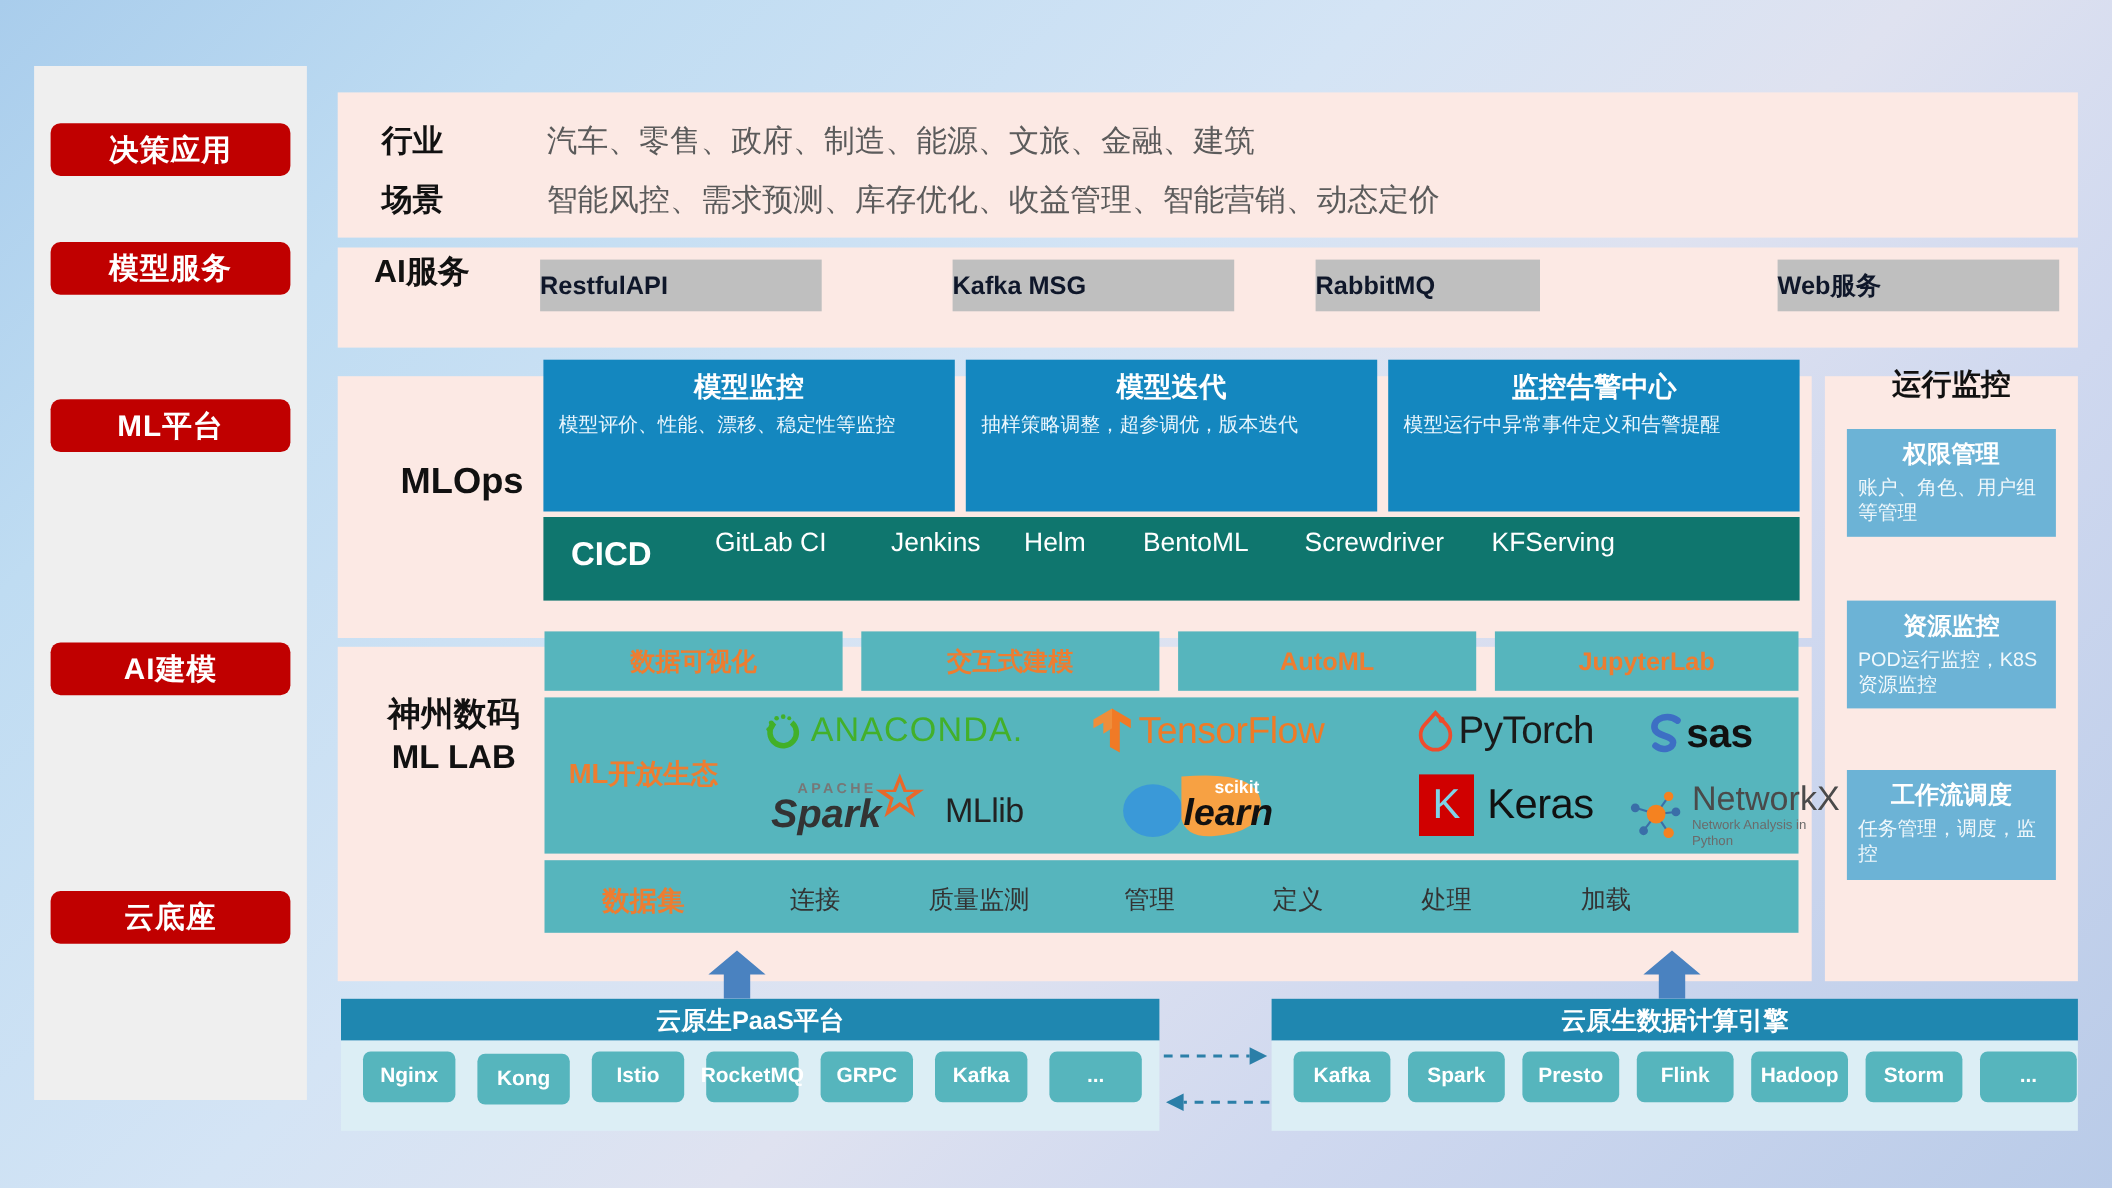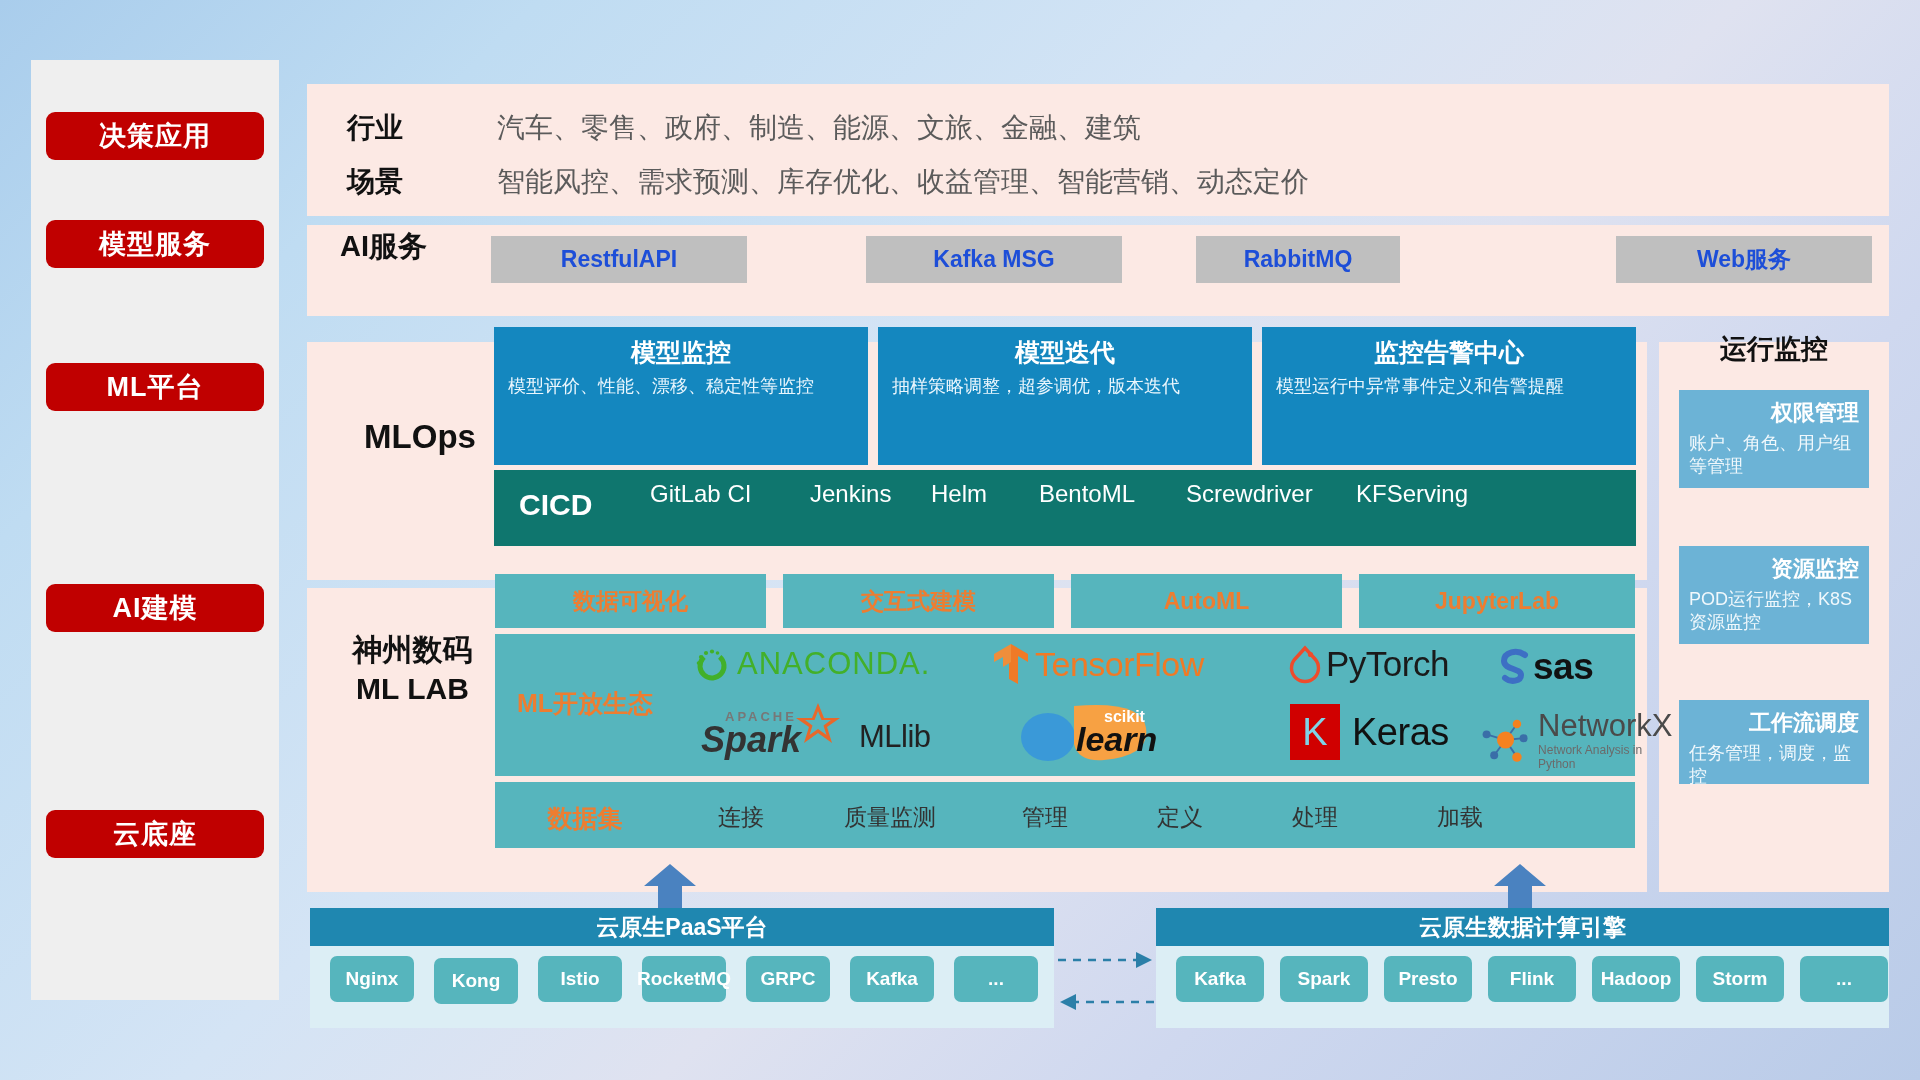--- a/index.html
+++ b/index.html
@@ -39,22 +39,22 @@
   }
   .kv-val{
     position:absolute;left:190px;font-size:28px;color:#5b5b5b;white-space:nowrap;
   }
 
   
   .p-svc{left:307px;top:201px;width:1582px;height:91px;}
   .svc-label{left:340px;top:201px;width:150px;height:91px;font-size:29px;justify-content:flex-start;}
   .svc-box{
     position:absolute;top:236px;height:47px;background:#bfbfbf;
-    display:flex;align-items:center;justify-content:center;
-    font-size:23px;font-weight:bold;color:#1d4ed8;
+    display:flex;align-items:center;
+    font-size:23px;font-weight:bold;color:#0f172a;
   }
 
   
   .p-mlops{left:307px;top:318px;width:1340px;height:238px;}
   .mlops-label{left:335px;top:318px;width:170px;height:238px;font-size:33px;justify-content:center;}
   .ops-card{
     position:absolute;background:#1487bf;color:#fff;
     padding:10px 14px 8px 14px;box-sizing:border-box;
   }
   .ops-card .t{font-size:25px;font-weight:bold;text-align:center;line-height:1.25;}
@@ -72,21 +72,21 @@
   .p-mon{left:1659px;top:318px;width:230px;height:550px;}
   .mon-title{
     position:absolute;left:1659px;top:326px;width:230px;height:46px;
     font-size:27px;font-weight:bold;color:#111;
     display:flex;align-items:center;justify-content:center;
   }
   .mon-card{
     position:absolute;left:1679px;width:190px;background:#6cb3d6;
     color:#fff;box-sizing:border-box;padding:8px 10px;
   }
-  .mon-card .t{font-size:22px;font-weight:bold;text-align:right;}
+  .mon-card .t{font-size:22px;font-weight:bold;text-align:center;}
   .mon-card .d{font-size:18px;line-height:1.3;margin-top:4px;color:#f0f8fc;}
 
   
   .p-lab{left:307px;top:564px;width:1340px;height:304px;}
   .lab-label{
     position:absolute;left:320px;top:630px;width:185px;
     font-size:30px;font-weight:bold;color:#111;text-align:center;line-height:1.3;
   }
   .teal{background:#56b5bd;}
   .top-tool{
@@ -207,21 +207,21 @@
   <div class="mon-title">运行监控</div>
 
   <div class="mon-card" style="top:390px;height:98px">
     <div class="t">权限管理</div>
     <div class="d">账户、角色、用户组等管理</div>
   </div>
   <div class="mon-card" style="top:546px;height:98px">
     <div class="t">资源监控</div>
     <div class="d">POD运行监控，K8S资源监控</div>
   </div>
-  <div class="mon-card" style="top:700px;height:84px">
+  <div class="mon-card" style="top:700px;height:100px">
     <div class="t">工作流调度</div>
     <div class="d">任务管理，调度，监控</div>
   </div>
 
   <div class="panel p-lab"></div>
   <div class="lab-label">
     <div>神州数码</div>
     <div>ML LAB</div>
   </div>
 

